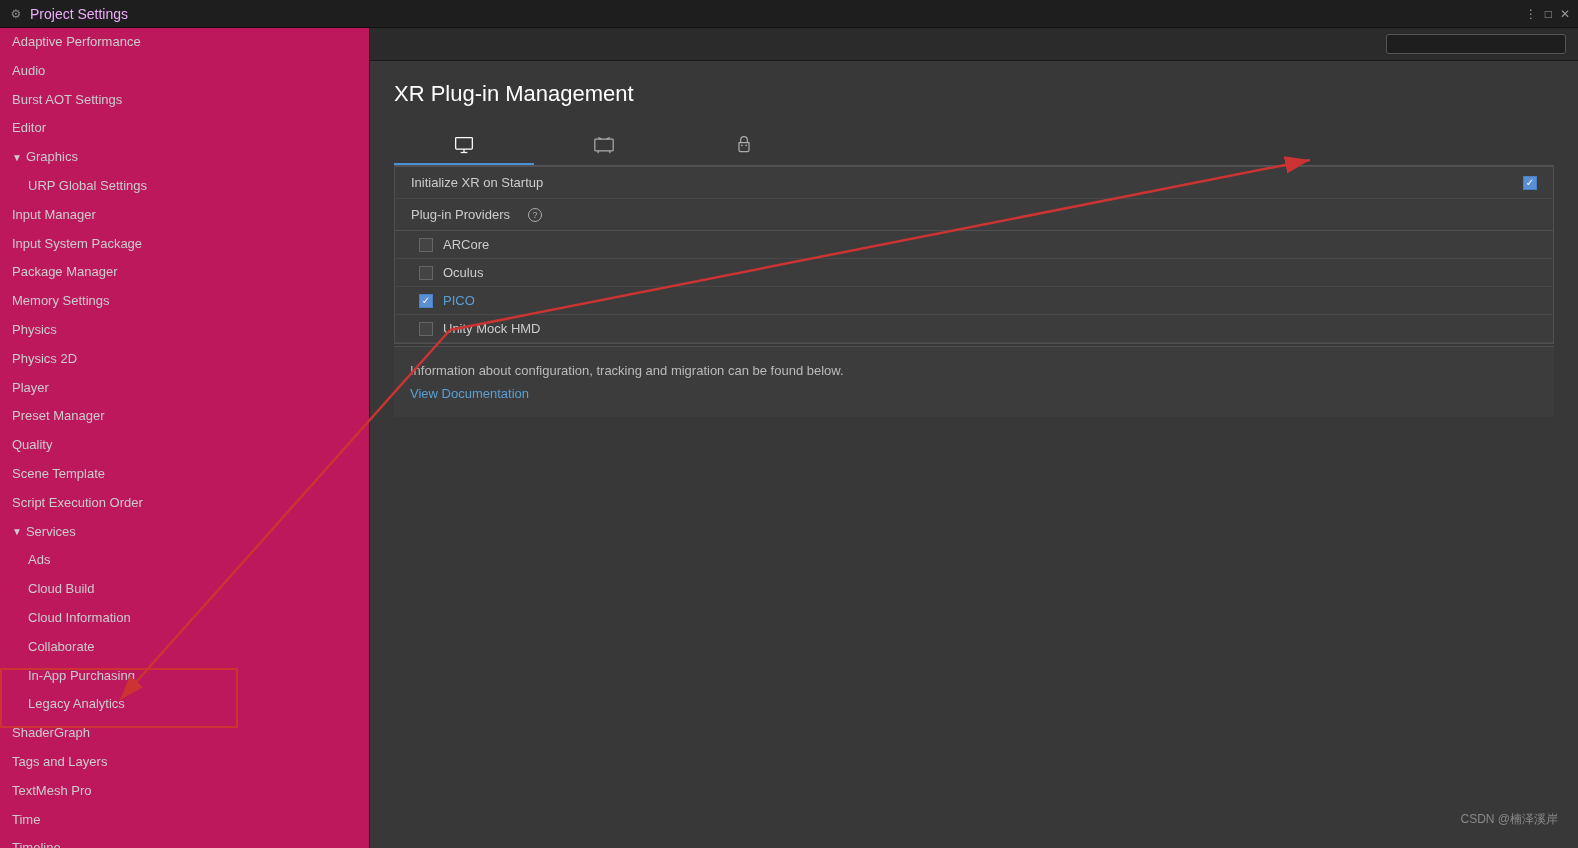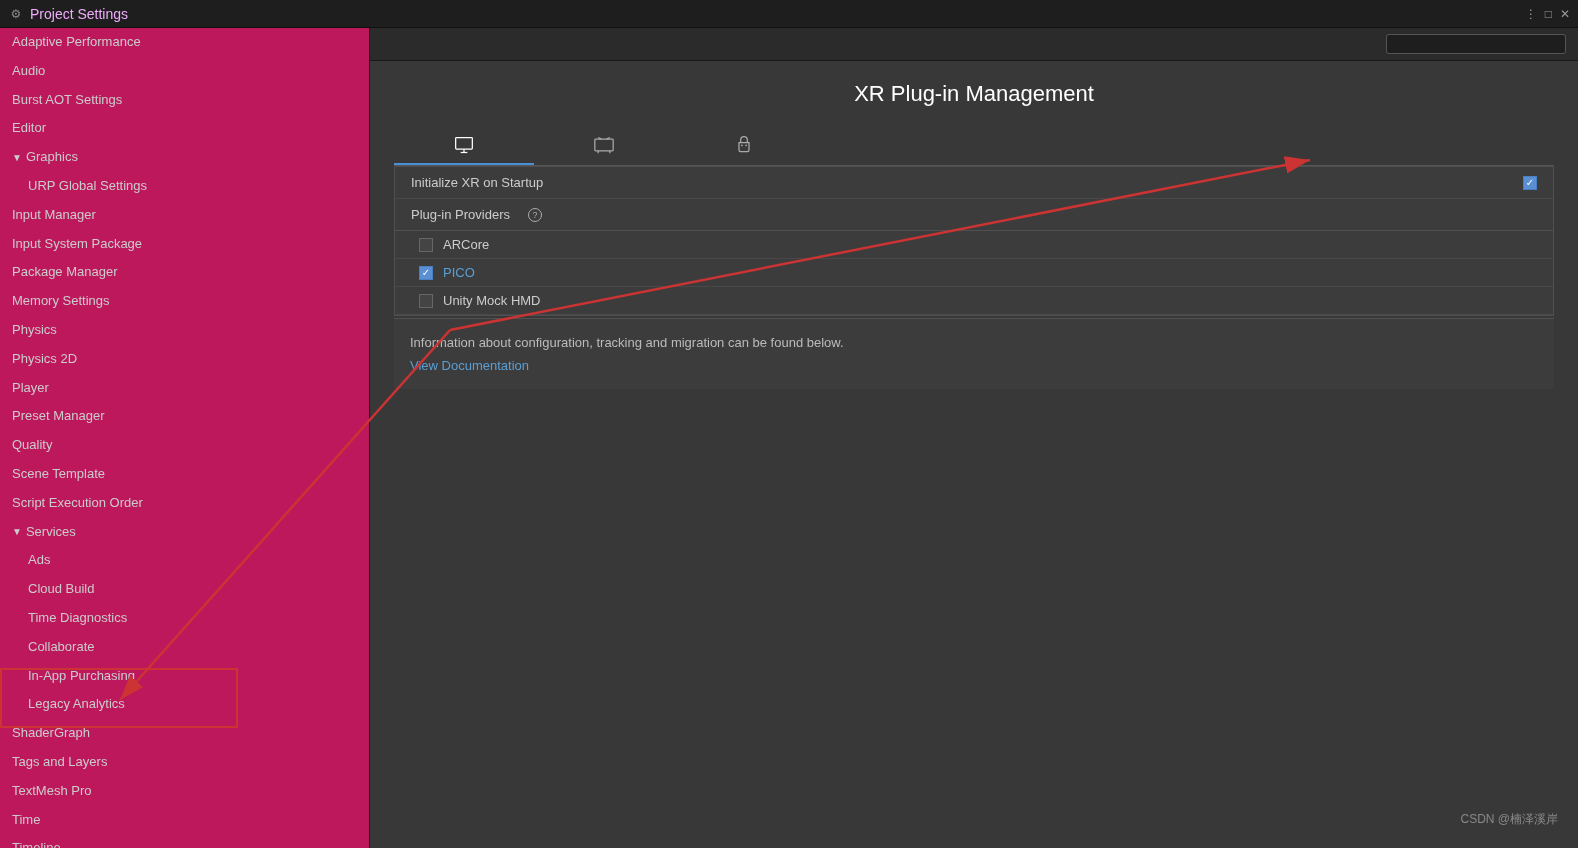--- a/index.html
+++ b/index.html
@@ -108,21 +108,20 @@
 
     .content-inner {
       padding: 20px 24px;
     }
 
     .page-title {
       font-size: 22px;
       color: #ffffff;
       margin-bottom: 20px;
       font-weight: 400;
-      text-align: center;
     }
 
     
     .platform-tabs {
       display: flex;
       border-bottom: 1px solid #555;
       margin-bottom: 0;
       background: #383838;
     }
     .platform-tab {
@@ -321,21 +320,21 @@
       <div class="sidebar-item">Scene Template</div>
       <div class="sidebar-item">Script Execution Order</div>
       <div class="sidebar-item">
         <span class="sidebar-group-header">
           <span class="arrow">▼</span>
           <span>Services</span>
         </span>
       </div>
       <div class="sidebar-item child">Ads</div>
       <div class="sidebar-item child">Cloud Build</div>
-      <div class="sidebar-item child">Time Diagnostics</div>
+      <div class="sidebar-item child">Cloud Information</div>
       <div class="sidebar-item child">Collaborate</div>
       <div class="sidebar-item child">In-App Purchasing</div>
       <div class="sidebar-item child">Legacy Analytics</div>
       <div class="sidebar-item">ShaderGraph</div>
       <div class="sidebar-item">Tags and Layers</div>
       <div class="sidebar-item">TextMesh Pro</div>
       <div class="sidebar-item">Time</div>
       <div class="sidebar-item">Timeline</div>
     </div>
 
@@ -388,20 +387,24 @@
           <div class="plugin-providers-header">
             <span>Plug-in Providers</span>
             <div class="help-icon">?</div>
           </div>
           <div id="plugin-items">
               <div class="plugin-item">
                 <div class="checkbox-unchecked"></div>
                 <span class="plugin-item-label">ARCore</span>
               </div>
               <div class="plugin-item">
+                <div class="checkbox-unchecked"></div>
+                <span class="plugin-item-label">Oculus</span>
+              </div>
+              <div class="plugin-item">
                 <div class="checkbox-custom checked"></div>
                 <span class="plugin-item-label highlighted">PICO</span>
               </div>
               <div class="plugin-item">
                 <div class="checkbox-unchecked"></div>
                 <span class="plugin-item-label">Unity Mock HMD</span>
               </div>
             </div>
         </div>
       </div>

